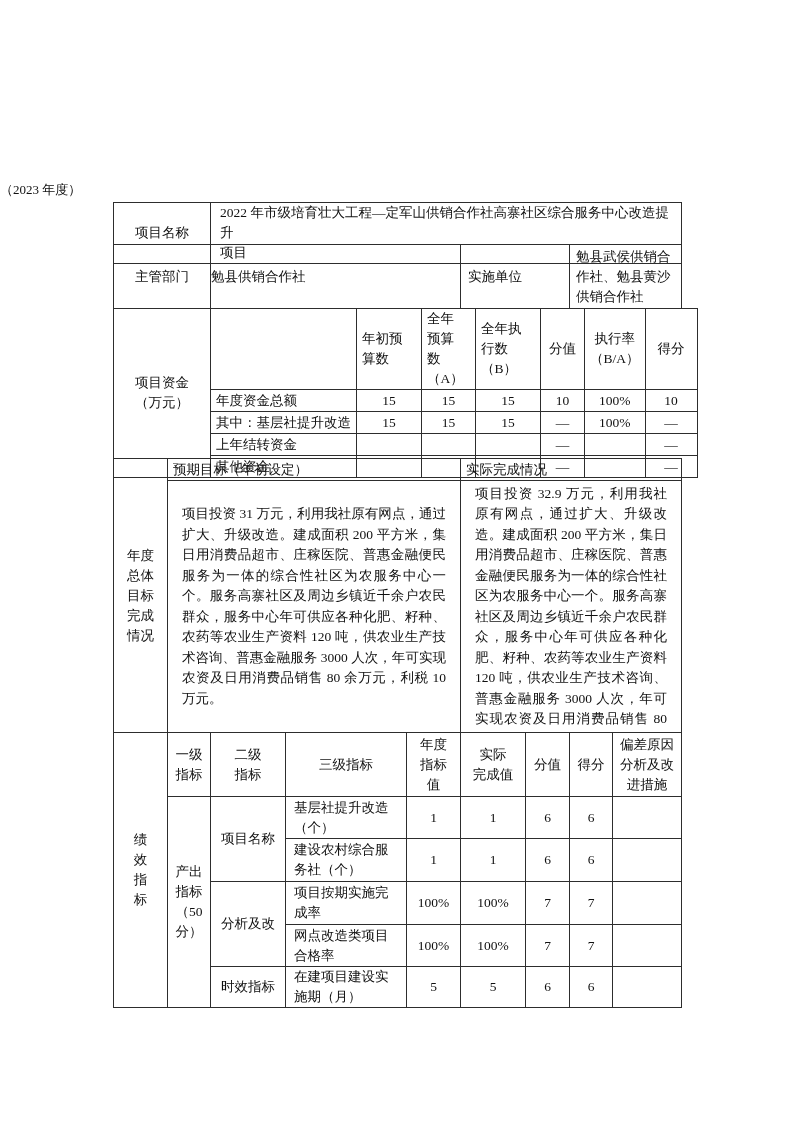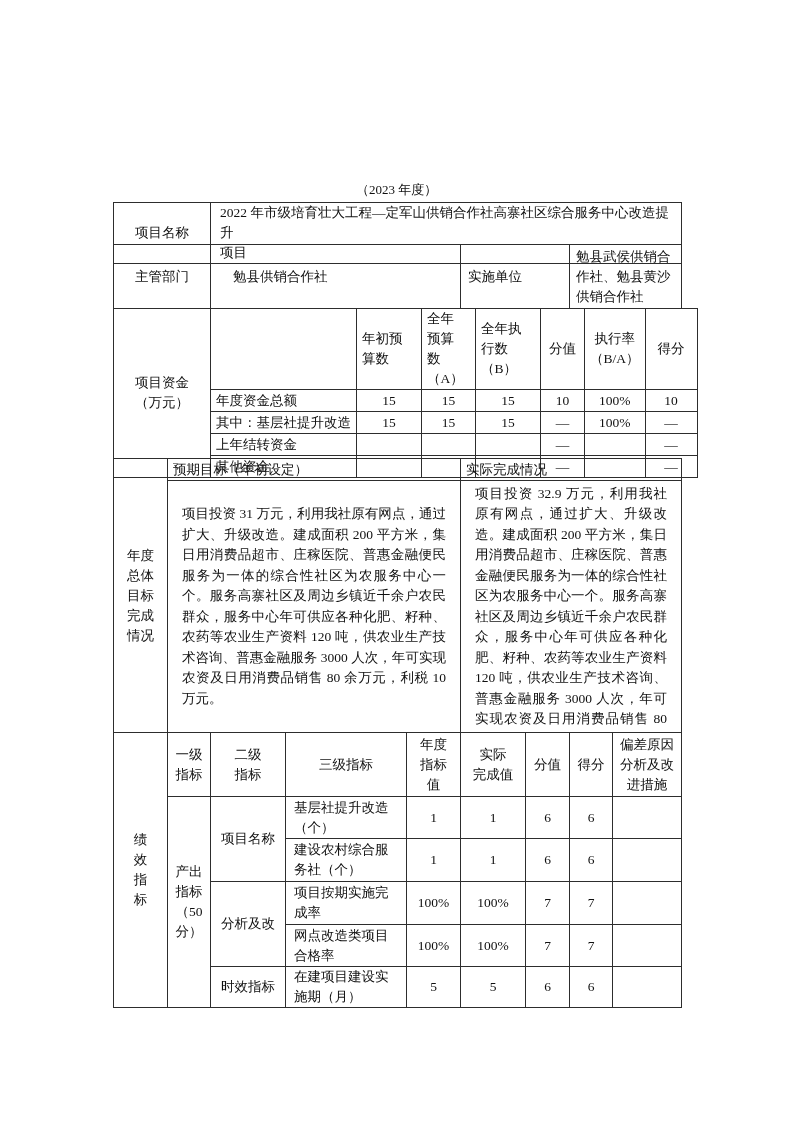--- a/index.html
+++ b/index.html
@@ -7,21 +7,21 @@
     position:relative; width:793px; height:1122px; margin:0 auto;
     background:#ffffff; overflow:hidden;
     font-family:"Liberation Serif","DejaVu Serif",serif; color:#101010;
   }
   .doc-title {
     position:absolute; top:137px; left:0; width:793px; text-align:center;
     font-family:"Liberation Sans","DejaVu Sans",sans-serif;
     font-weight:bold; font-size:26px; letter-spacing:1px; color:#0a0a0a;
   }
   .doc-subtitle {
-    position:absolute; top:181px; left:0; width:793px; text-align:center;
+    position:absolute; top:181px; left:0; width:793px; 
     font-size:13px; color:#101010;
   }
   table.tbl {
     position:absolute; left:113px; border-collapse:collapse; table-layout:fixed;
   }
   table.tbl td {
     border:1px solid #2d2d2d; font-size:13.5px; line-height:20px;
     padding:0 5px; vertical-align:middle; overflow:hidden;
   }
   .ctr  { text-align:center; }
@@ -64,21 +64,21 @@
   <table class="tbl" style="top:244px;">
     <colgroup>
         <col style="width:97px">
         <col style="width:250px">
         <col style="width:109px">
         <col style="width:112px">
       </colgroup>
     <tbody>
         <tr style="height:64px">
       <td class="ctr">主管部门</td>
-      <td class="lft" style="padding:0 22px">勉县供销合作社</td>
+      <td class="lft" style="padding:0 0">勉县供销合作社</td>
       <td class="lft" style="padding:5px 7px">实施单位</td>
       <td class="lft pre lh21" style="padding:0 6px">勉县武侯供销合
 作社、勉县黄沙
 供销合作社</td>
     </tr>
   </tbody>
     </table>
 
   <table class="tbl" style="top:308px;">
     <colgroup>

